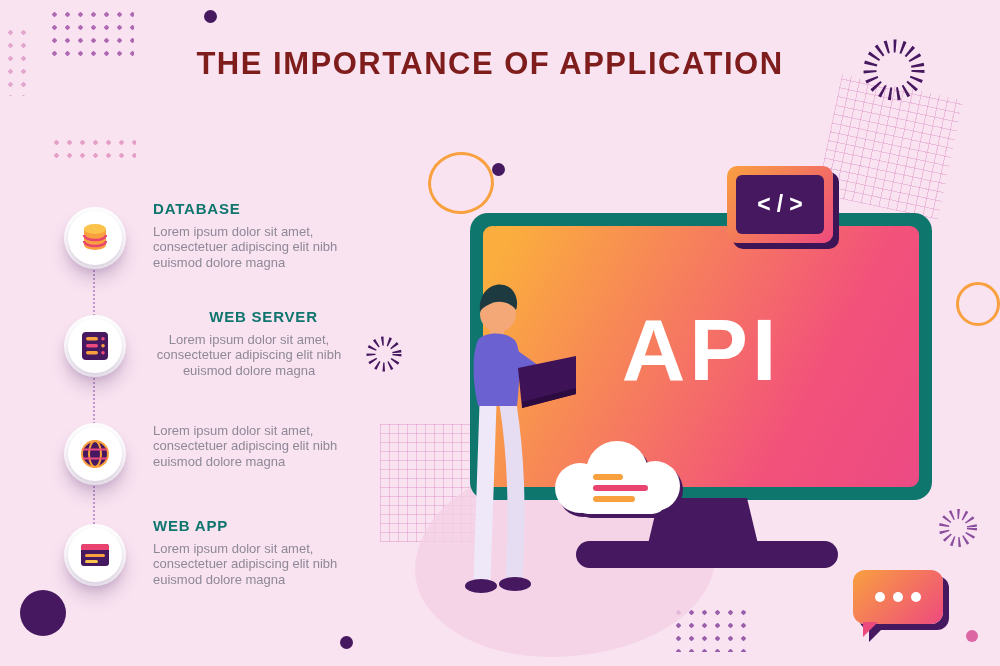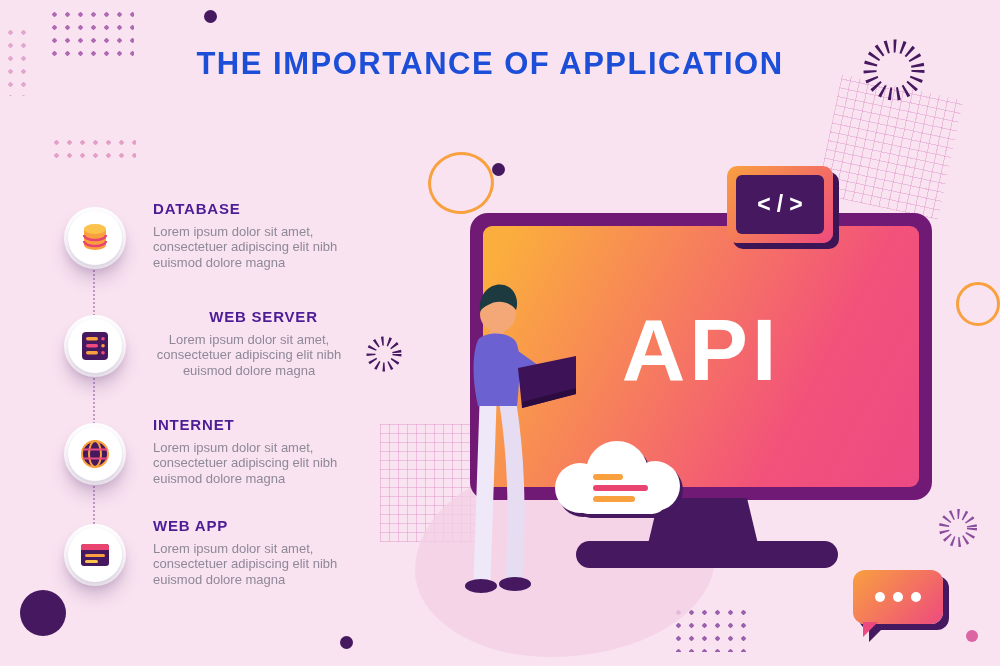--- a/index.html
+++ b/index.html
@@ -5,51 +5,51 @@
   html,body{margin:0;padding:0;}
   body{
     width:1000px;height:666px;position:relative;overflow:hidden;
     background:#F9E3F1;
     font-family:"Liberation Sans","DejaVu Sans",sans-serif;
   }
 
   
   .title{
     position:absolute;left:60px;top:44px;width:860px;text-align:center;
-    font-size:31px;font-weight:800;color:#1d4ed8;letter-spacing:1.5px;line-height:39px;
+    font-size:31px;font-weight:800;color:#7f1d1d;letter-spacing:1.5px;line-height:39px;
   }
 
   
   .connector{
     position:absolute;left:93px;top:245px;height:315px;width:0;
     border-left:2px dotted #C09ACB;z-index:1;
   }
   .item{position:absolute;left:64px;width:310px;z-index:2;}
   .badge{
     position:absolute;left:0;top:7px;width:62px;height:62px;border-radius:50%;
     background:#fff;box-shadow:0 12px 16px rgba(69,24,95,.16);
     display:flex;align-items:center;justify-content:center;
   }
   .badge::before{
     content:"";position:absolute;inset:4px;border-radius:50%;background:#fff;
     box-shadow:0 5px 10px rgba(69,24,95,.22);
   }
   .badge svg{position:relative;z-index:1;}
   .item h3{
-    margin:0 0 0 89px;font-size:15px;font-weight:800;color:#4c1d95;
+    margin:0 0 0 89px;font-size:15px;font-weight:800;color:#0f766e;
     letter-spacing:.8px;
   }
   .item p{
     margin:7px 0 0 89px;width:192px;font-size:13px;line-height:1.18;
     color:#8E8897;
   }
 
   
   .monitor{position:absolute;left:470px;top:213px;width:462px;height:360px;z-index:2;}
-  .screen-frame{position:absolute;left:0;top:0;width:462px;height:287px;background:#701a75;border-radius:18px;}
+  .screen-frame{position:absolute;left:0;top:0;width:462px;height:287px;background:#0f766e;border-radius:18px;}
   .screen{
     position:absolute;left:13px;top:13px;right:13px;bottom:13px;border-radius:9px;
     background:linear-gradient(118deg,#FBAE3D 5%,#F2527A 72%,#EC4A84 100%);
     display:flex;align-items:center;justify-content:center;overflow:hidden;
   }
   .api{font-size:88px;font-weight:800;color:#fff;letter-spacing:4px;margin-top:-14px;}
   .stand-neck{
     position:absolute;left:178px;top:285px;width:110px;height:46px;background:#45185F;
     clip-path:polygon(10% 0,90% 0,100% 100%,0 100%);
   }
@@ -174,21 +174,20 @@
 <div class="item" style="top:416px;">
   <div class="badge">
     <svg width="36" height="36" viewBox="0 0 36 36">
       <circle cx="18" cy="18" r="13" fill="#45185F"></circle>
       <circle cx="18" cy="18" r="13" fill="none" stroke="#F9A03F" stroke-width="2"></circle>
       <ellipse cx="18" cy="18" rx="6" ry="13" fill="none" stroke="#F9A03F" stroke-width="2"></ellipse>
       <path d="M6 13.5 h24" stroke="#EE4A7E" stroke-width="2" fill="none"></path>
       <path d="M6 22.5 h24" stroke="#EE4A7E" stroke-width="2" fill="none"></path>
     </svg>
   </div>
-  <h3>INTERNET</h3>
   <p>Lorem ipsum dolor sit amet, consectetuer adipiscing elit nibh euismod dolore magna</p>
 </div>
 
 <div class="item" style="top:517px;">
   <div class="badge">
     <svg width="36" height="36" viewBox="0 0 36 36">
       <rect x="4" y="7" width="28" height="22" rx="3" fill="#45185F"></rect>
       <rect x="4" y="7" width="28" height="6" rx="3" fill="#E8446F"></rect>
       <rect x="4" y="10" width="28" height="3" fill="#E8446F"></rect>
       <rect x="8" y="17" width="20" height="3" rx="1.5" fill="#F9A03F"></rect>

